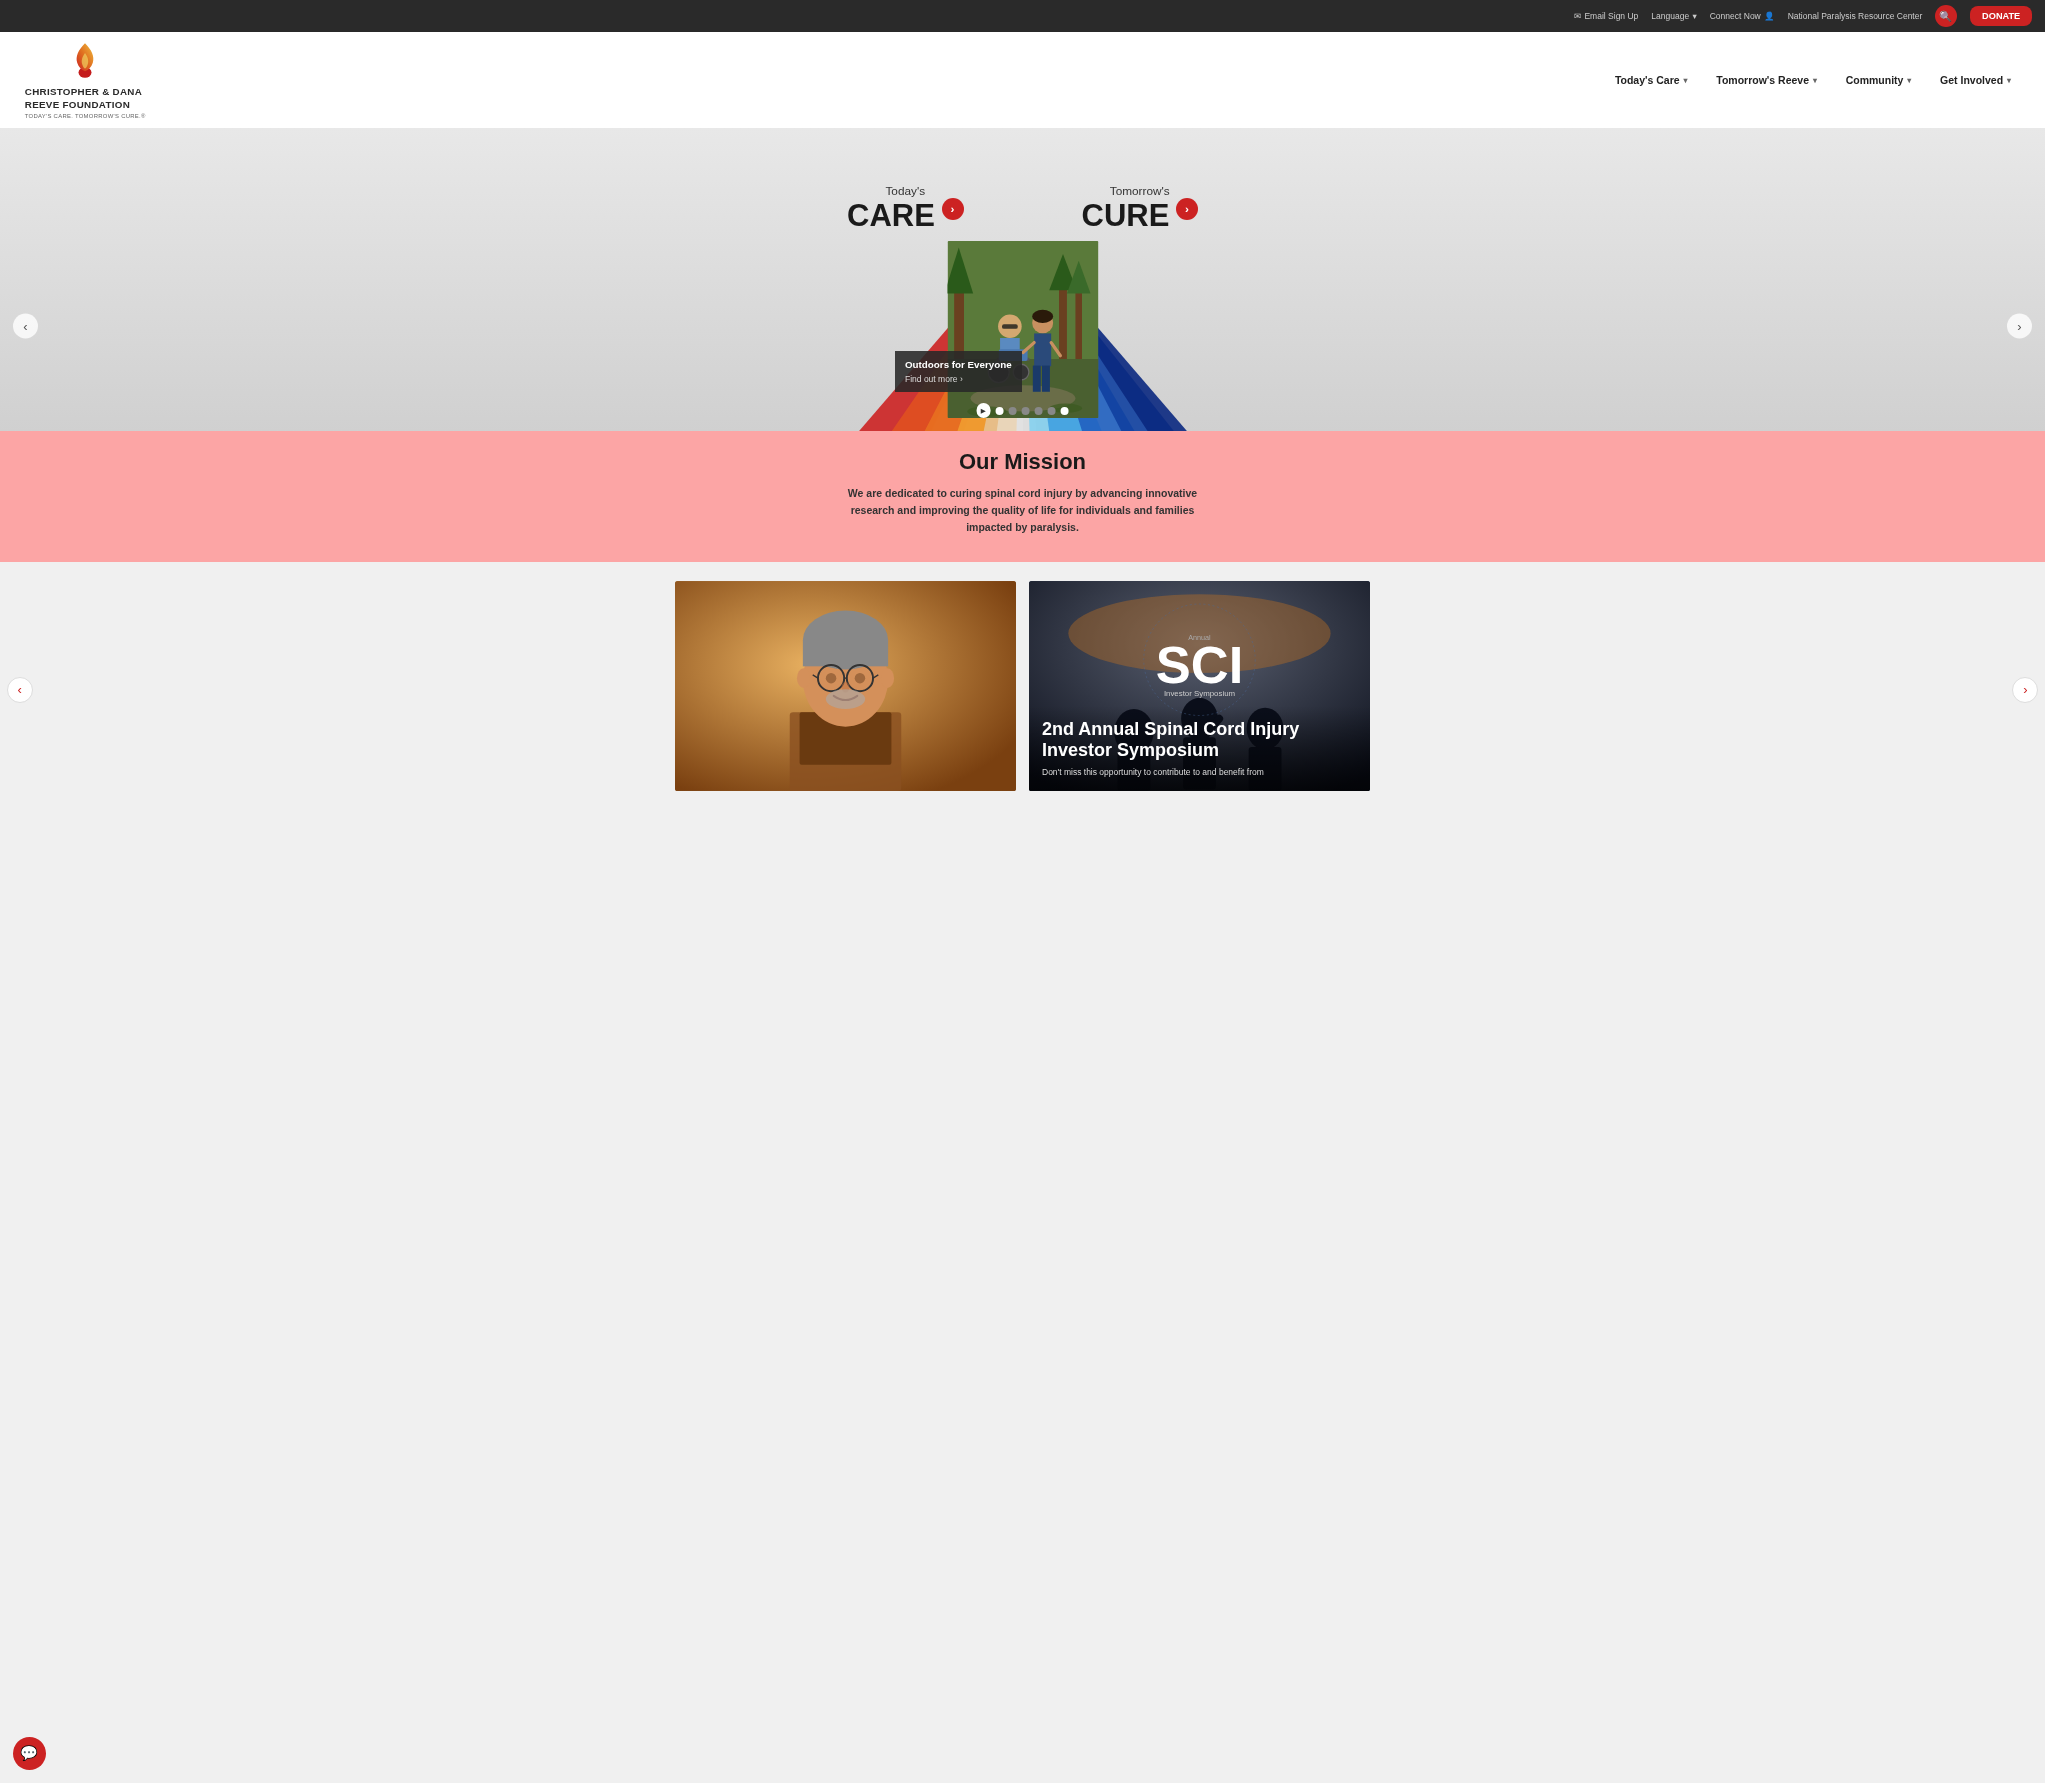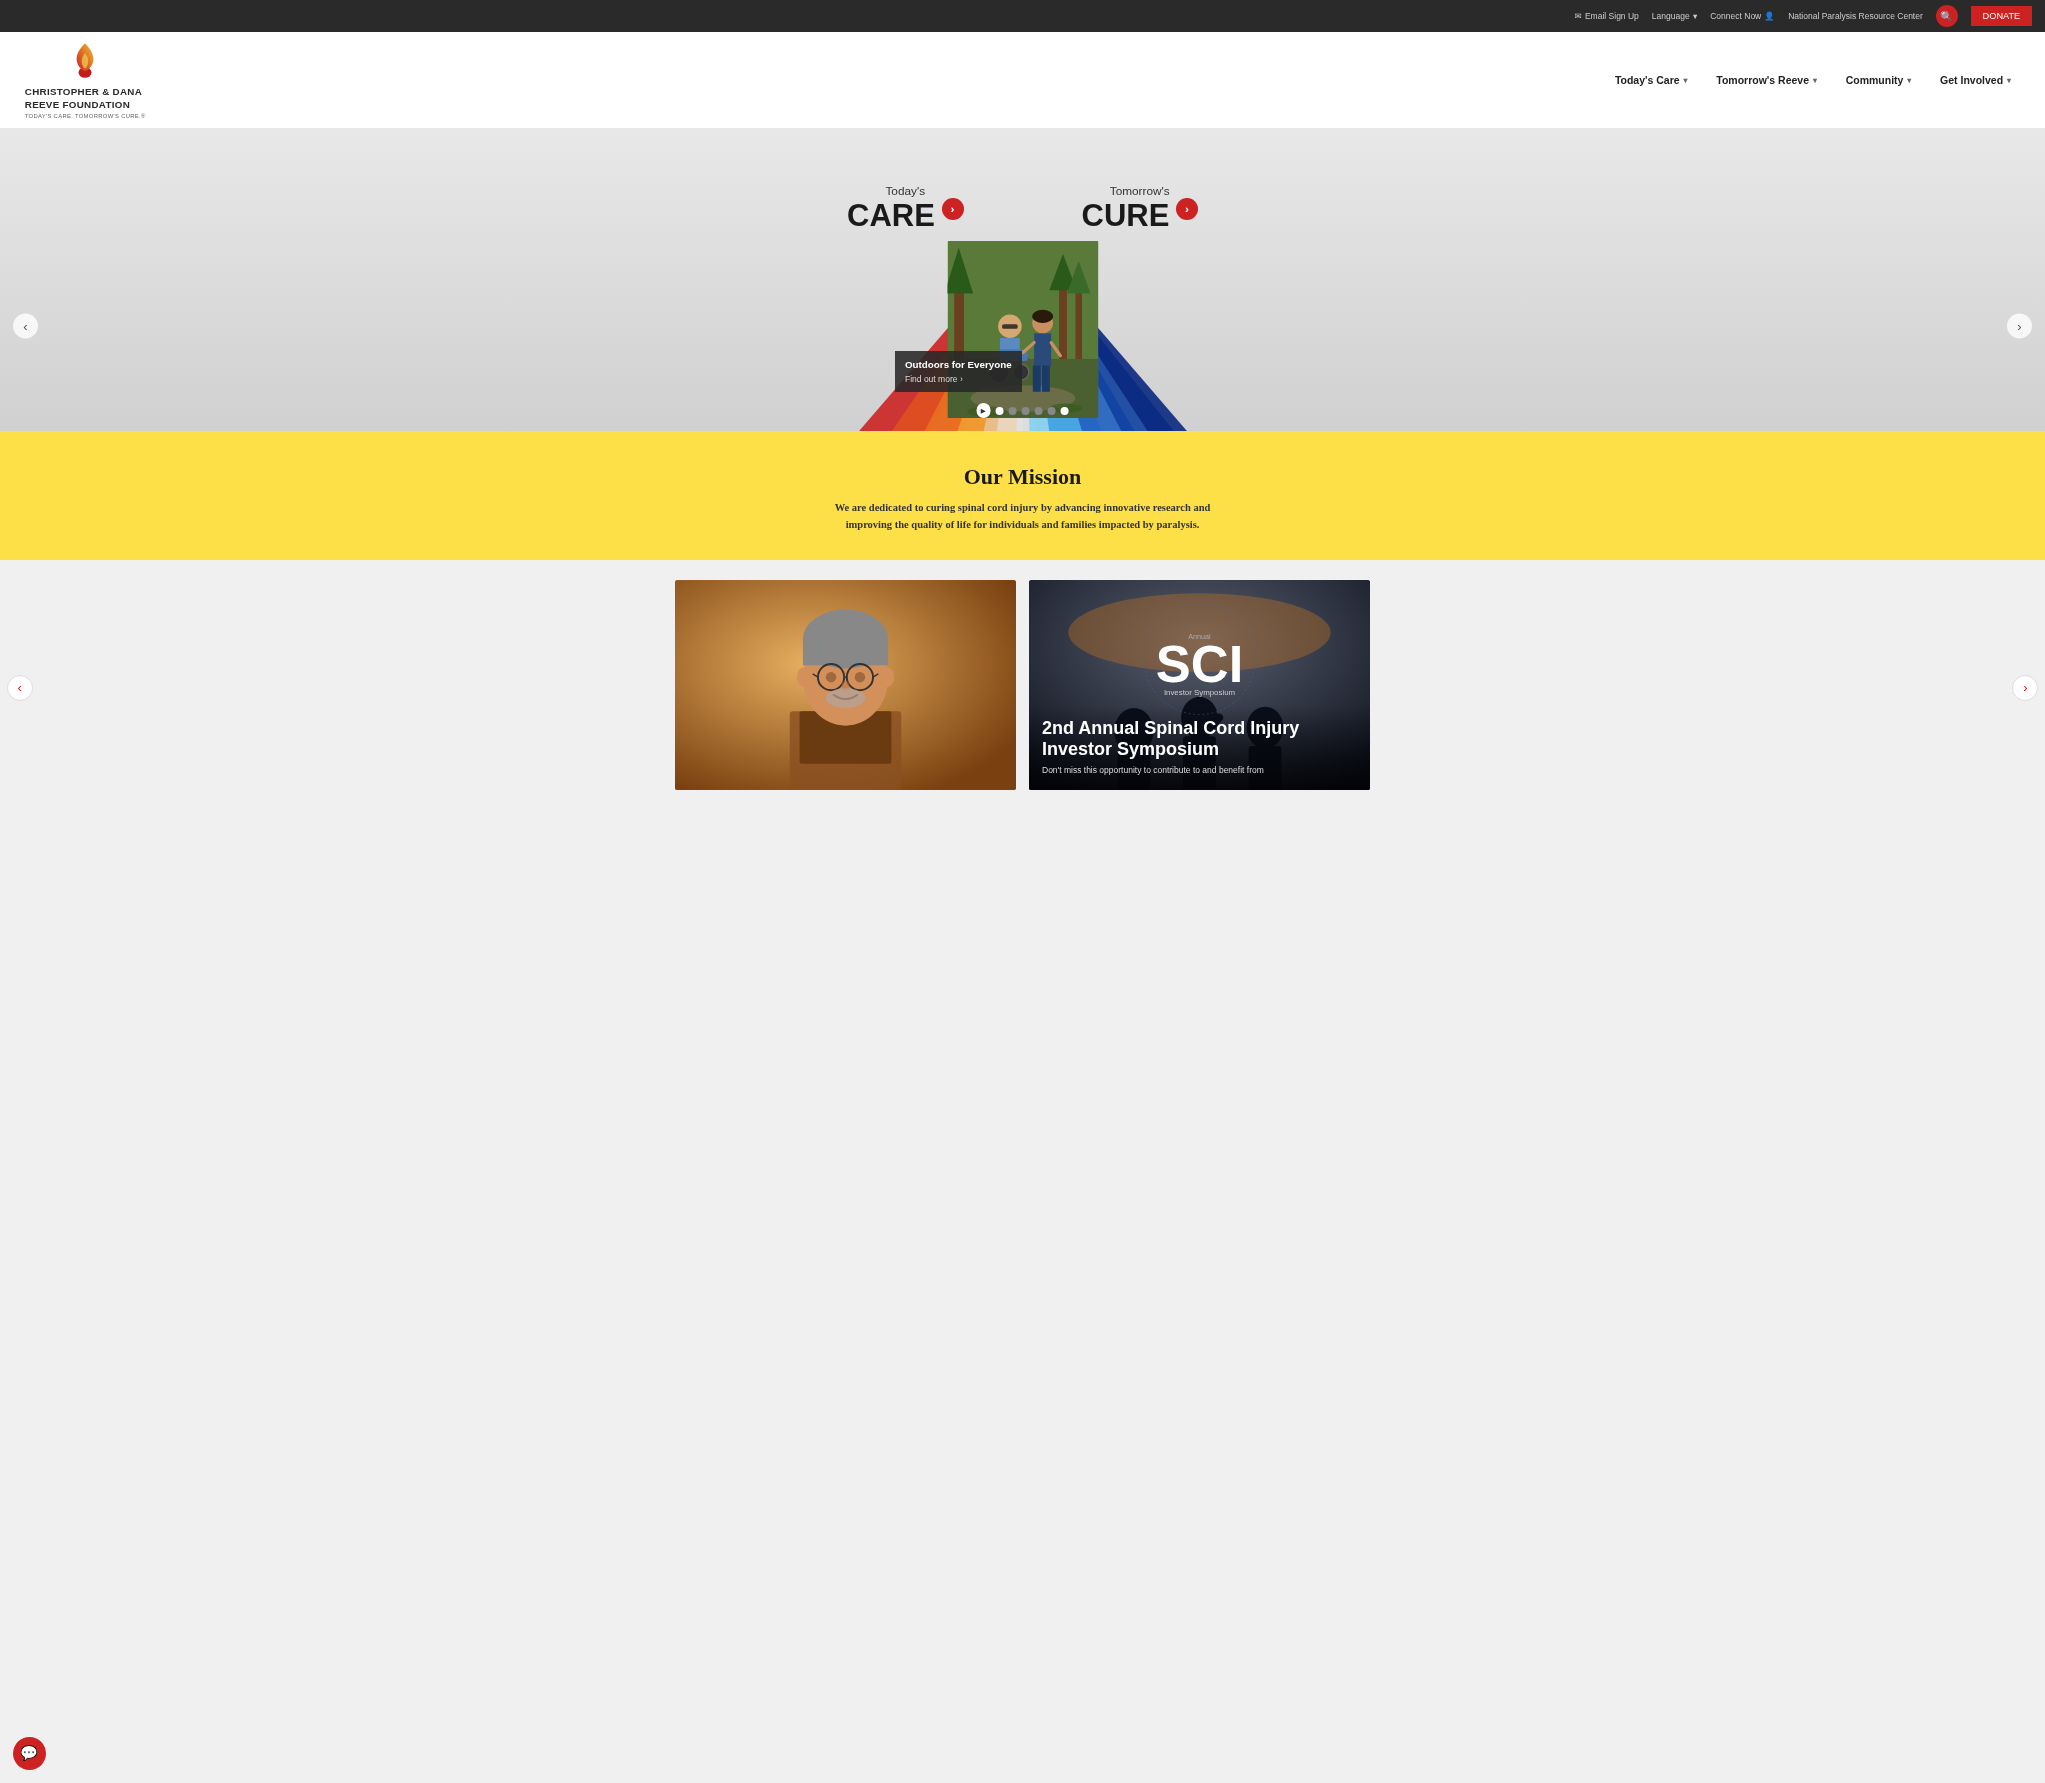--- a/index.html
+++ b/index.html
@@ -34,23 +34,23 @@
       display: flex;
       align-items: center;
       justify-content: center;
     }
     .donate-btn {
       background: #cc2222;
       color: #fff;
       border: none;
       padding: 5.2px 11.8px;
       font-size: 9.2px;
-      font-weight: normal;
-      cursor: pointer;
-      border-radius: 0;
+      font-weight: bold;
+      cursor: pointer;
+      border-radius: 8px;
     }
 
     
     .main-nav {
       background: #fff;
       display: flex;
       align-items: center;
       padding: 0 19.7px;
       box-shadow: 0 1.3px 2.6px rgba(0,0,0,0.1);
       position: relative;
@@ -224,24 +224,23 @@
       display: flex;
       align-items: center;
       justify-content: center;
       font-size: 6.6px;
       color: #333;
     }
     .dot.active { background: #fff; }
 
     
     .mission-section {
-      background: #fde047;
+      background: #fca5a5;
       text-align: center;
-      padding: 33px 26px 26px;
-      font-family: Liberation Serif, serif;
+      padding: 18px 26px 26px;
     }
     .mission-title {
       font-size: 22px;
       font-weight: 900;
       color: #1a1a1a;
       margin-bottom: 10.5px;
     }
     .mission-text {
       font-size: 10.5px;
       font-weight: bold;

